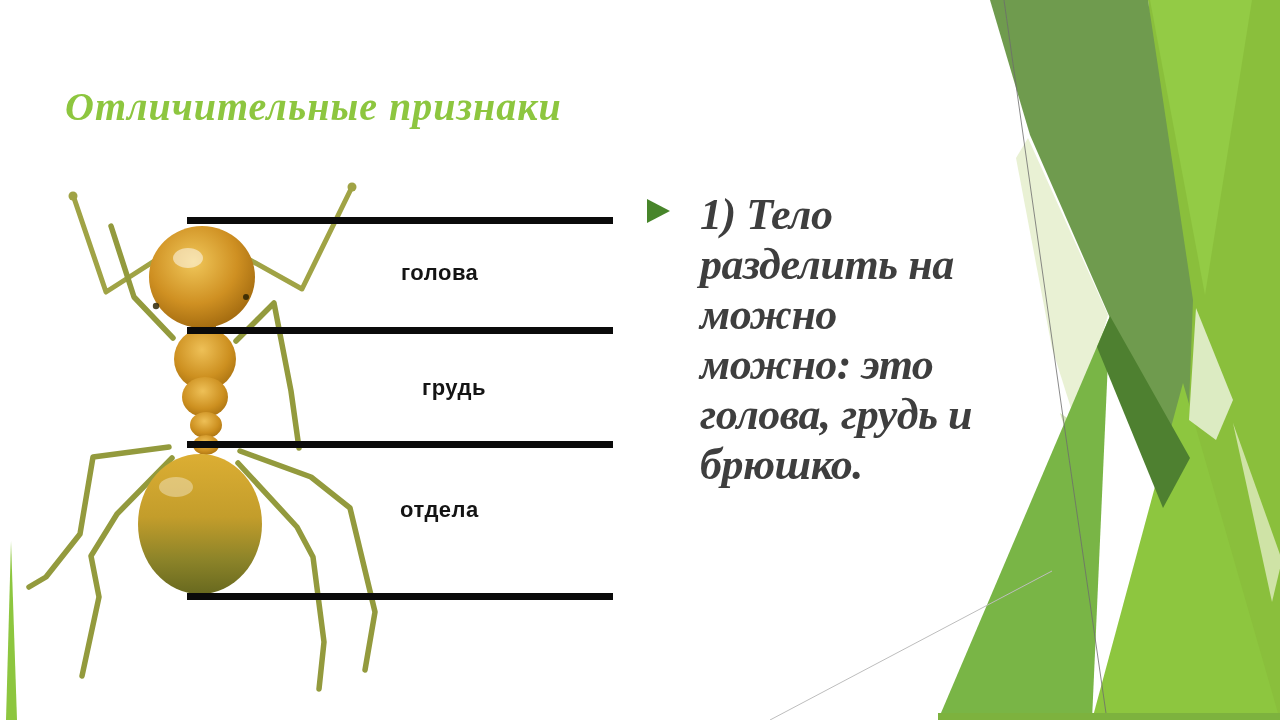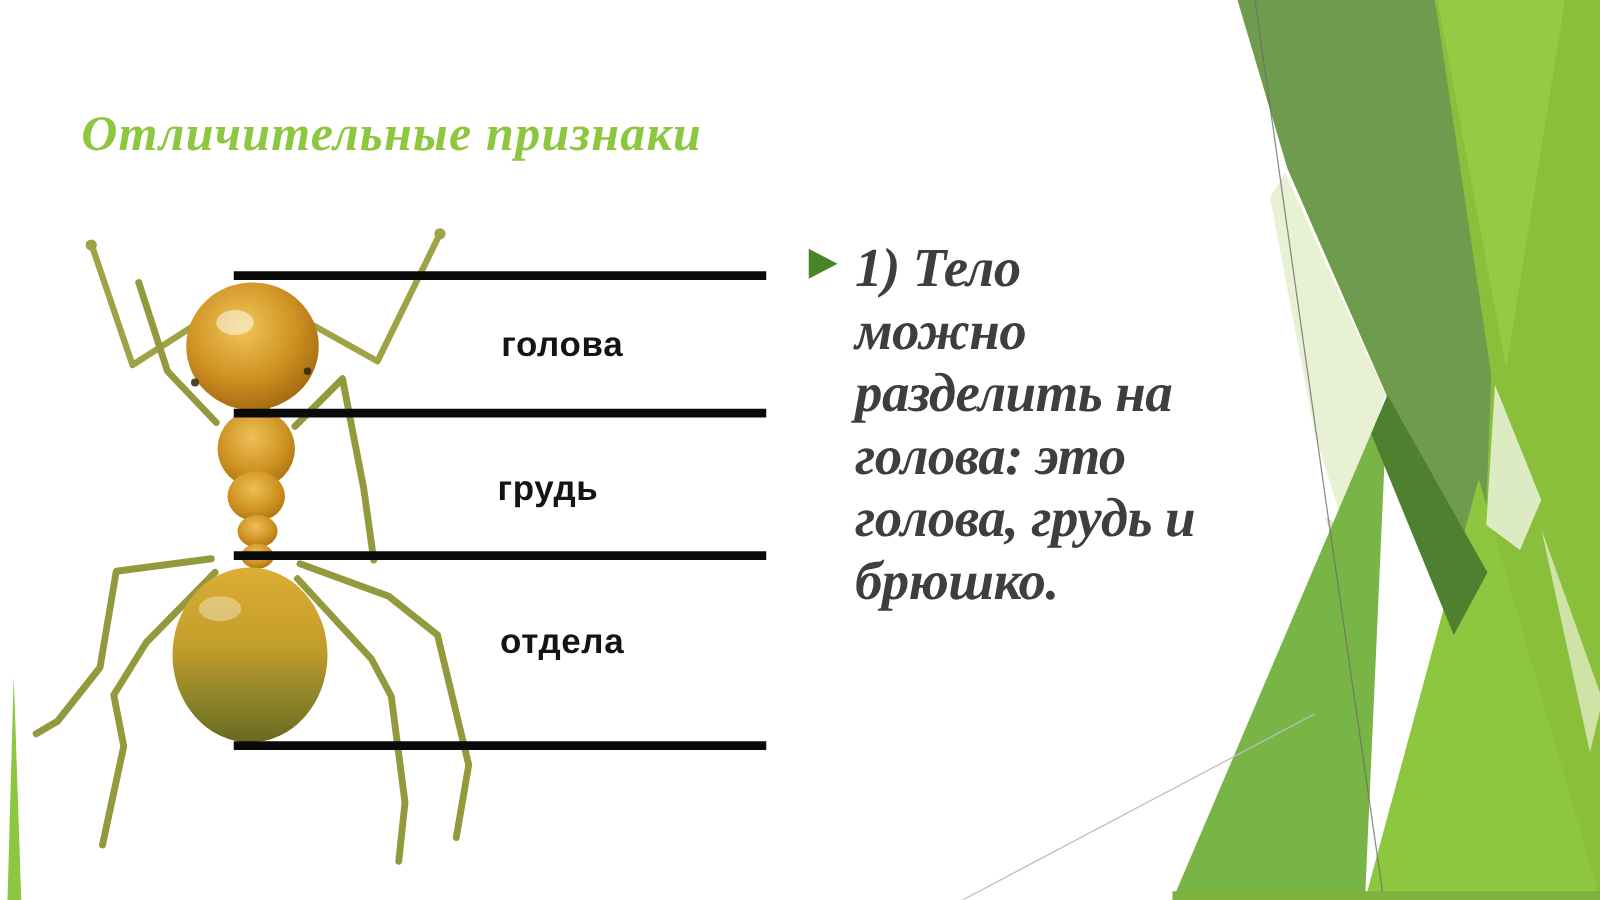--- a/index.html
+++ b/index.html
@@ -18,25 +18,25 @@
     position:absolute;left:647px;top:199px;width:0;height:0;
     border-top:12px solid transparent;border-bottom:12px solid transparent;
     border-left:23px solid #47852a;
   }
   .bullet-text{
     position:absolute;left:684px;top:190px;width:330px;
     font-family:"Liberation Serif",serif;
     font-size:44px;font-weight:bold;font-style:italic;
     line-height:50px;letter-spacing:-0.5px;color:#3e3e3e;
   }
-  .bullet-line{white-space:nowrap;height:50px;}
+  .bullet-line{white-space:nowrap;height:50px;margin-left:16px;}
   .dline{position:absolute;left:187px;width:426px;height:7px;background:#0a0a0a;}
   .dlabel{
     position:absolute;font-family:"Liberation Sans",sans-serif;
-    font-size:28px;font-weight:bold;color:#141414;
+    font-size:22px;font-weight:bold;color:#141414;
     letter-spacing:0.5px;white-space:nowrap;line-height:1;
   }
 </style>
 </head>
 <body>
 
 <div id="slide">
 
   <svg width="1280" height="720" viewBox="0 0 1280 720">
 
@@ -119,27 +119,27 @@
 
   <div id="diagram-lines">
       <div class="dline" style="top: 217px; background: rgb(10, 10, 10);"></div>
       <div class="dline" style="top: 327px; background: rgb(10, 10, 10);"></div>
       <div class="dline" style="top: 441px; background: rgb(10, 10, 10);"></div>
       <div class="dline" style="top: 593px; background: rgb(10, 10, 10);"></div>
     </div>
 
   <div id="diagram-labels">
       <div class="dlabel" style="left: 401px; top: 262px;">голова</div>
-      <div class="dlabel" style="left: 398px; top: 377px; text-align: center;">грудь</div>
+      <div class="dlabel" style="left: 422px; top: 377px; text-align: center;">грудь</div>
       <div class="dlabel" style="left: 400px; top: 499px;">отдела</div>
     </div>
 
   <div class="bullet-marker" style="border-left-color: rgb(71, 133, 42);"></div>
   <div class="bullet-text" id="bullet-text" style="color: rgb(62, 62, 62);">
       <div class="bullet-line">1) Тело</div>
+      <div class="bullet-line">разделить на</div>
       <div class="bullet-line">можно</div>
-      <div class="bullet-line">разделить на</div>
-      <div class="bullet-line">голова: это</div>
+      <div class="bullet-line">можно: это</div>
       <div class="bullet-line">голова, грудь и</div>
       <div class="bullet-line">брюшко.</div>
     </div>
 
 </div>
 
 </body></html>

